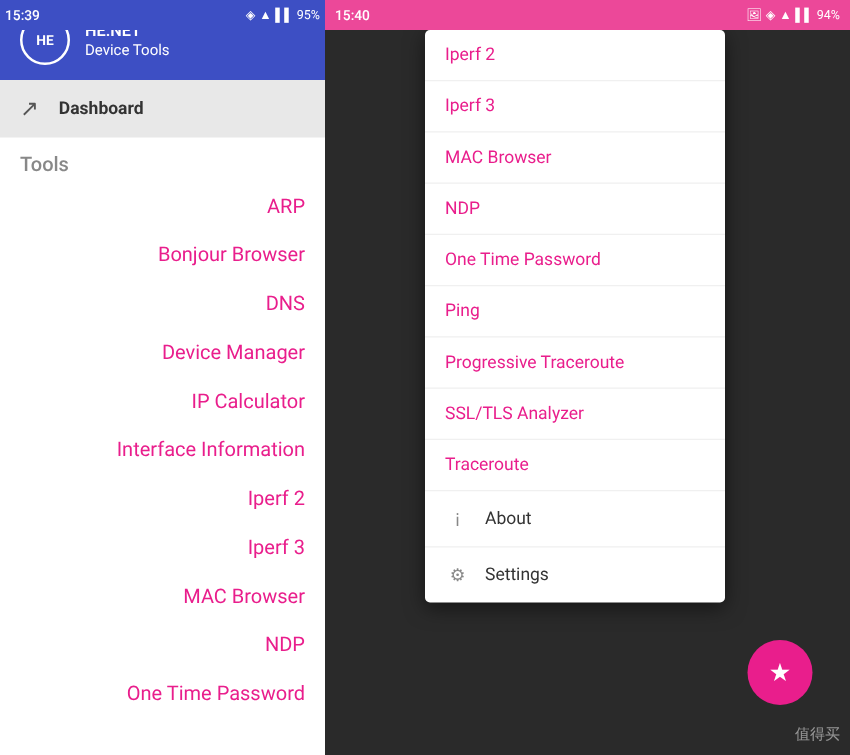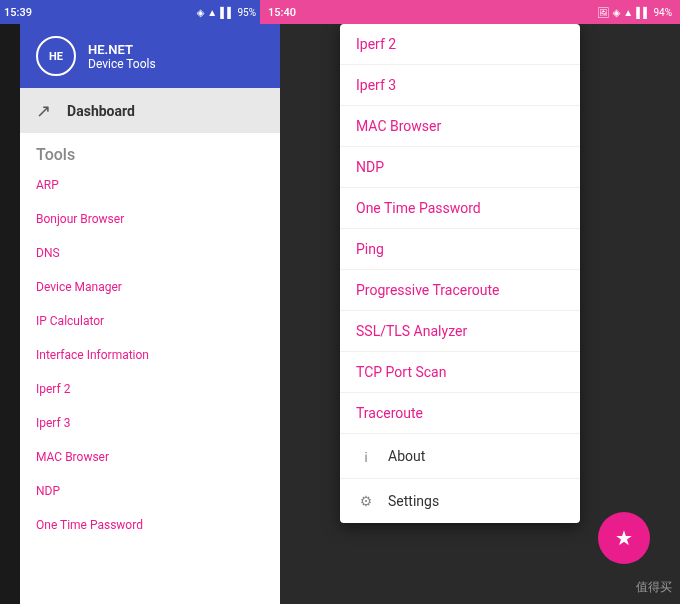--- a/index.html
+++ b/index.html
@@ -32,24 +32,22 @@
       color: white;
     }
 
     
     .left-panel {
       width: 260px;
       height: 604px;
       background: white;
       display: flex;
       flex-direction: column;
-      padding-top: 24px;
       z-index: 10;
       overflow-y: auto;
-      margin-left: 20px;
     }
 
     .drawer-header {
       background: #3d4fc4;
       padding: 12px 16px;
       display: flex;
       align-items: center;
       gap: 12px;
       min-height: 64px;
     }
@@ -99,25 +97,26 @@
 
     .section-label {
       padding: 12px 16px 4px;
       font-size: 16px;
       color: #888;
       font-weight: 500;
     }
 
     .nav-item {
       padding: 10px 16px;
-      font-size: 12px;
+      font-size: 16px;
       color: #e91e8c;
       cursor: pointer;
       display: flex;
       align-items: center;
+      justify-content: flex-end;
     }
 
     .dropdown-menu {
       position: absolute;
       top: 24px;
       left: 20px;
       right: 20px;
       background: white;
       border-radius: 4px;
       box-shadow: 0 4px 16px rgba(0,0,0,0.5);
@@ -272,21 +271,20 @@
 <div class="dropdown-menu" style="position:absolute;left:340px;top:24px;width:240px;max-height:580px;overflow-y:auto;background:white;border-radius:4px;box-shadow:0 4px 16px rgba(0,0,0,0.5);z-index:30;">
 
   <div class="dropdown-item"><span>Iperf 2</span></div>
   <div class="dropdown-item"><span>Iperf 3</span></div>
   <div class="dropdown-item"><span>MAC Browser</span></div>
   <div class="dropdown-item"><span>NDP</span></div>
   <div class="dropdown-item"><span>One Time Password</span></div>
   <div class="dropdown-item"><span>Ping</span></div>
   <div class="dropdown-item"><span>Progressive Traceroute</span></div>
   <div class="dropdown-item"><span>SSL/TLS Analyzer</span></div>
-  <div class="dropdown-item"><span>TCP Port Scan</span></div>
   <div class="dropdown-item"><span>Traceroute</span></div>
 
   <div class="dropdown-item text-dark">
     <span class="item-icon">ℹ</span>
     <span>About</span>
   </div>
 
   <div class="dropdown-item text-dark">
     <span class="item-icon">⚙</span>
     <span>Settings</span>

